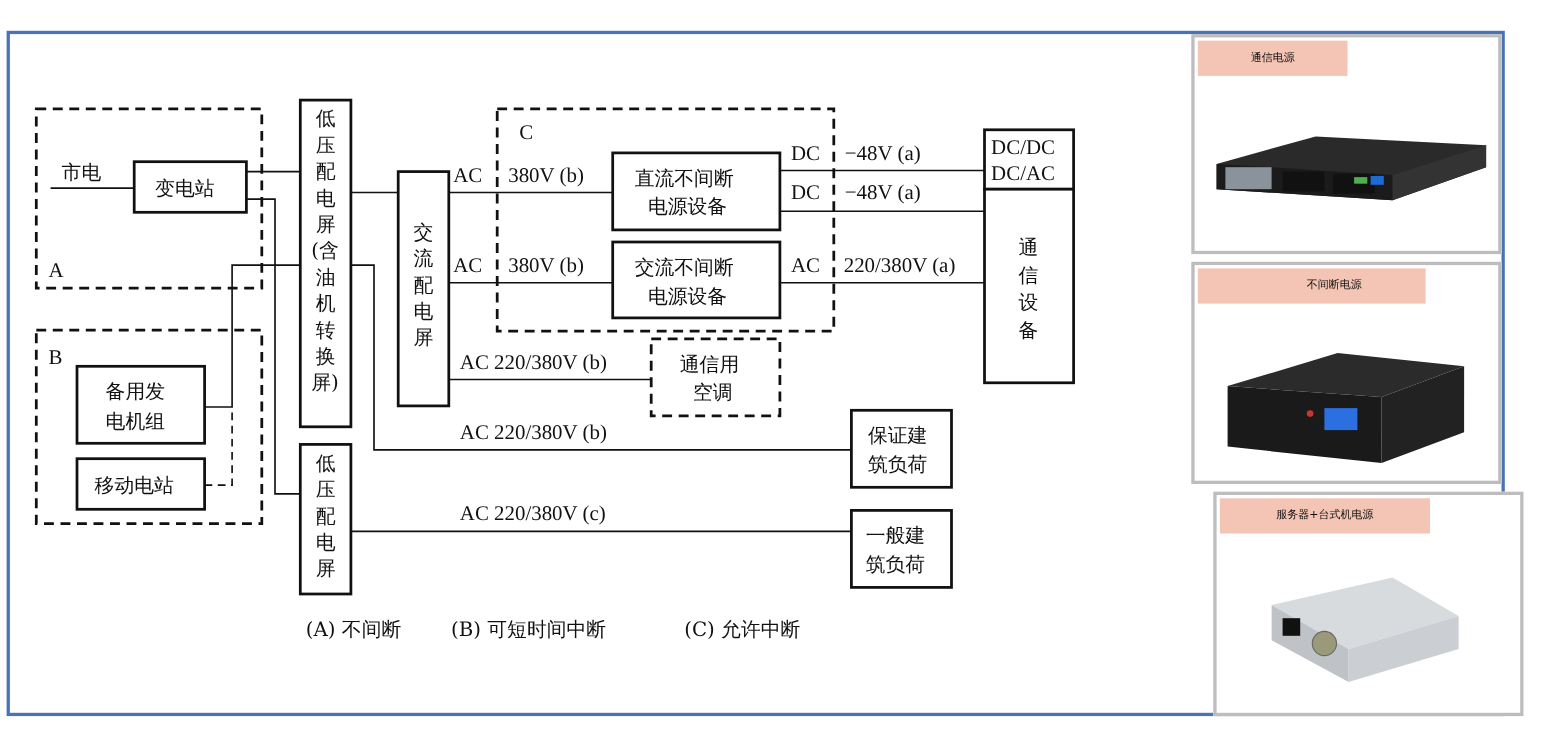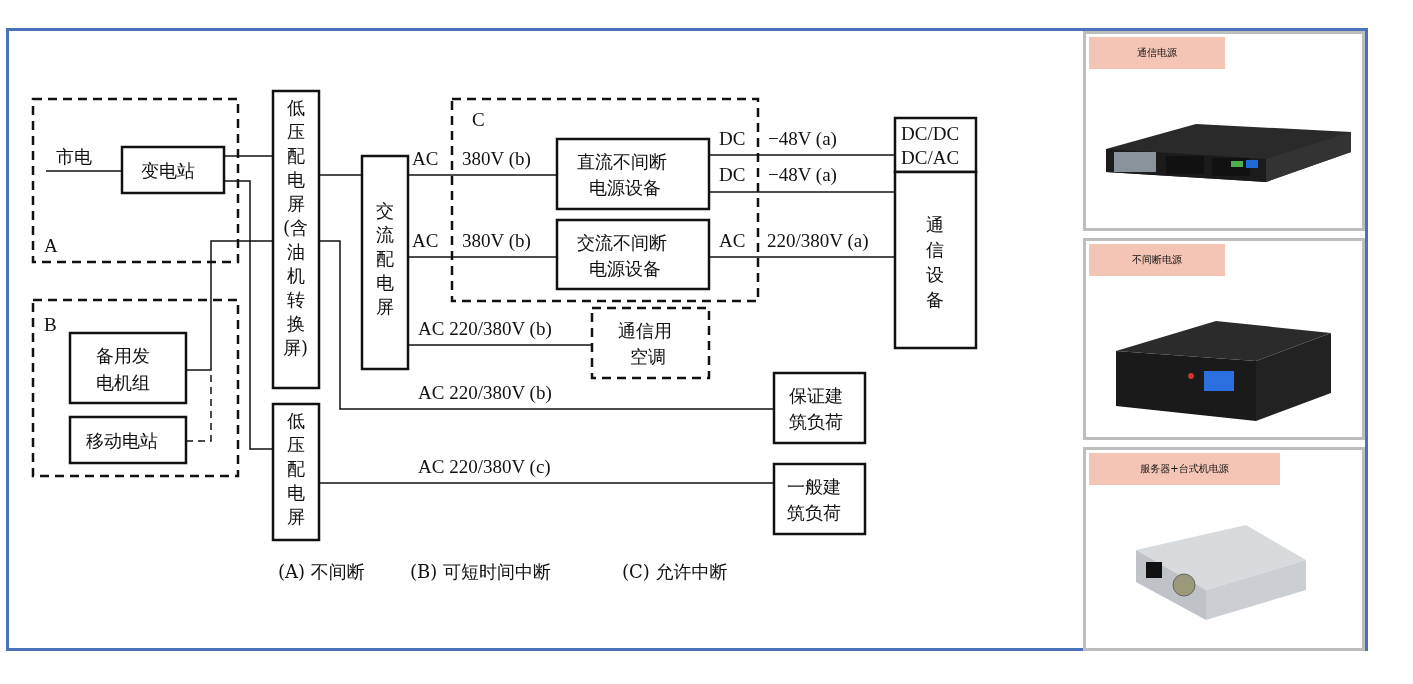--- a/index.html
+++ b/index.html
@@ -157,33 +157,33 @@
       <rect x="18" y="78" width="42" height="20" fill="#8a939c"></rect>
       <rect x="70" y="82" width="38" height="18" fill="#111"></rect>
       <rect x="116" y="84" width="38" height="18" fill="#111"></rect>
       <rect x="135" y="87" width="12" height="6" fill="#4caf50"></rect>
       <rect x="150" y="86" width="12" height="8" fill="#1e6bd6"></rect>
     </svg>
   </div>
 </div>
 
 <div class="card" style="top:238px;height:202px;">
-  <div class="card-label" style="width:136px;">不间断电源</div>
+  <div class="card-label" style="width:166px;padding-left:41px;">不间断电源</div>
   <div class="card-img">
     <svg width="260" height="150" viewBox="0 0 260 150">
       <polygon points="20,70 120,40 235,52 160,80" fill="#2b2b2b"></polygon>
       <polygon points="20,70 160,80 160,140 20,125" fill="#1a1a1a"></polygon>
       <polygon points="160,80 235,52 235,112 160,140" fill="#222"></polygon>
       <rect x="108" y="90" width="30" height="20" fill="#2c6fe0"></rect>
       <circle cx="95" cy="95" r="3" fill="#c33"></circle>
     </svg>
   </div>
 </div>
 
-<div class="card" style="top:447px;height:204px;">
+<div class="card" style="top:447px;height:204px;margin-left:20px;">
   <div class="card-label" style="width:191px;">服务器+台式机电源</div>
   <div class="card-img">
     <svg width="260" height="150" viewBox="0 0 260 150">
       <polygon points="40,60 150,35 210,70 110,100" fill="#d8dbde"></polygon>
       <polygon points="40,60 110,100 110,130 40,92" fill="#bfc3c7"></polygon>
       <polygon points="110,100 210,70 210,100 110,130" fill="#cbcfd3"></polygon>
       <rect x="50" y="72" width="16" height="16" fill="#111"></rect>
       <circle cx="88" cy="95" r="11" fill="#9a9a7a" stroke="#666"></circle>
     </svg>
   </div>

